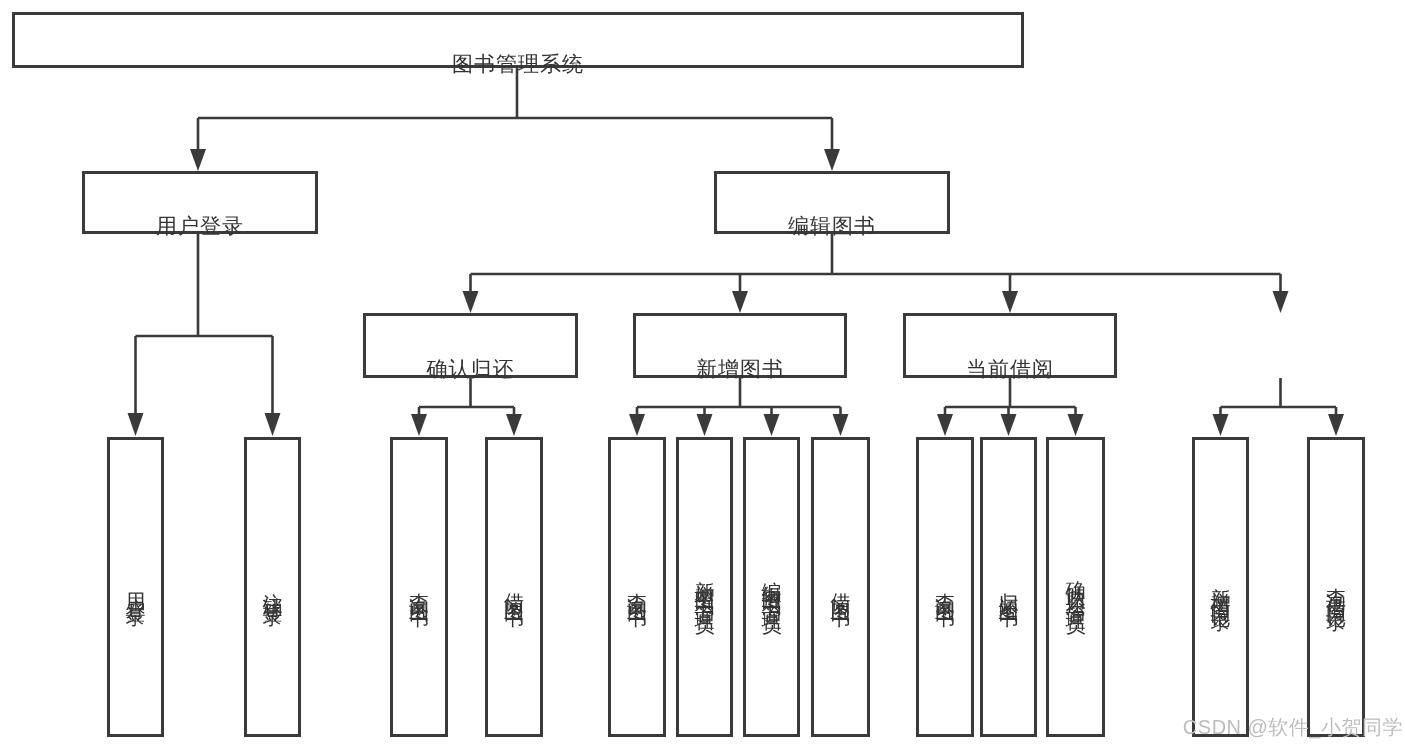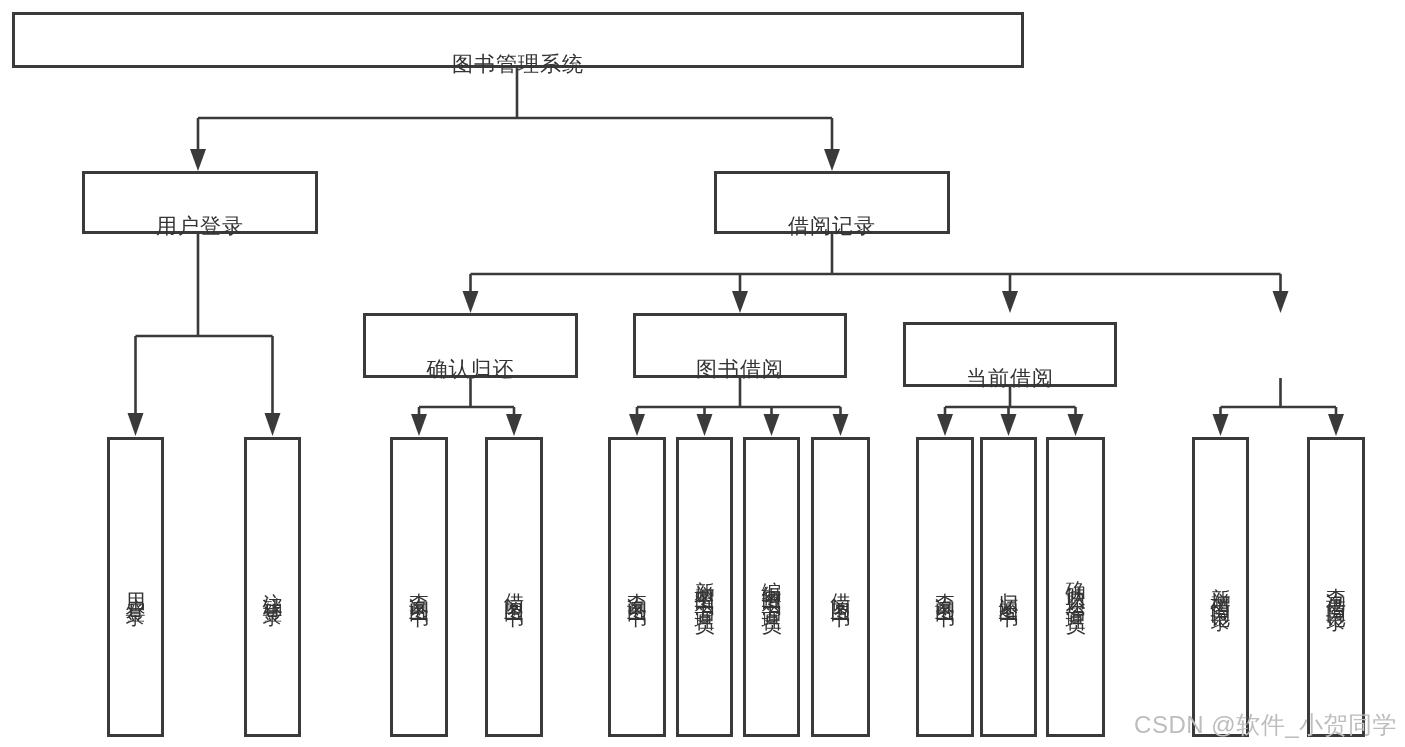--- a/index.html
+++ b/index.html
@@ -25,23 +25,23 @@
   .v-label{
     writing-mode:vertical-rl;
     text-orientation:mixed;
     font-size:20px;
     letter-spacing:5px;
     line-height:1.15;
     white-space:nowrap;
   }
   #watermark{
     position:absolute;
-    right:8px;
+    right:2px;
     bottom:6px;
-    font-size:24px;
+    font-size:20px;
     color:#bdbdbd;
     letter-spacing:0.5px;
     white-space:nowrap;
   }
 </style>
 </head>
 <body>
 
 <div id="canvas">
 
@@ -77,30 +77,30 @@
   </svg>
 
   <div class="node" style="left:12px;top:12px;width:1012px;height:56px">
     <span class="h-label">图书管理系统</span>
   </div>
 
   <div class="node" style="left:82px;top:171px;width:236px;height:63px">
     <span class="h-label">用户登录</span>
   </div>
   <div class="node" style="left:714px;top:171px;width:236px;height:63px">
-    <span class="h-label">借阅记录</span>
+    <span class="h-label">编辑图书</span>
   </div>
 
   <div class="node" style="left:363px;top:313px;width:215px;height:65px">
     <span class="h-label">确认归还</span>
   </div>
   <div class="node" style="left:633px;top:313px;width:214px;height:65px">
-    <span class="h-label">图书借阅</span>
+    <span class="h-label">新增图书</span>
   </div>
-  <div class="node" style="left:903px;top:322px;width:214px;height:65px">
+  <div class="node" style="left:903px;top:313px;width:214px;height:65px">
     <span class="h-label">当前借阅</span>
   </div>
 
   <div class="node" style="left:107px;top:437px;width:57px;height:300px">
     <span class="v-label">用户登录</span>
   </div>
   <div class="node" style="left:244px;top:437px;width:57px;height:300px">
     <span class="v-label">注销登录</span>
   </div>
 

